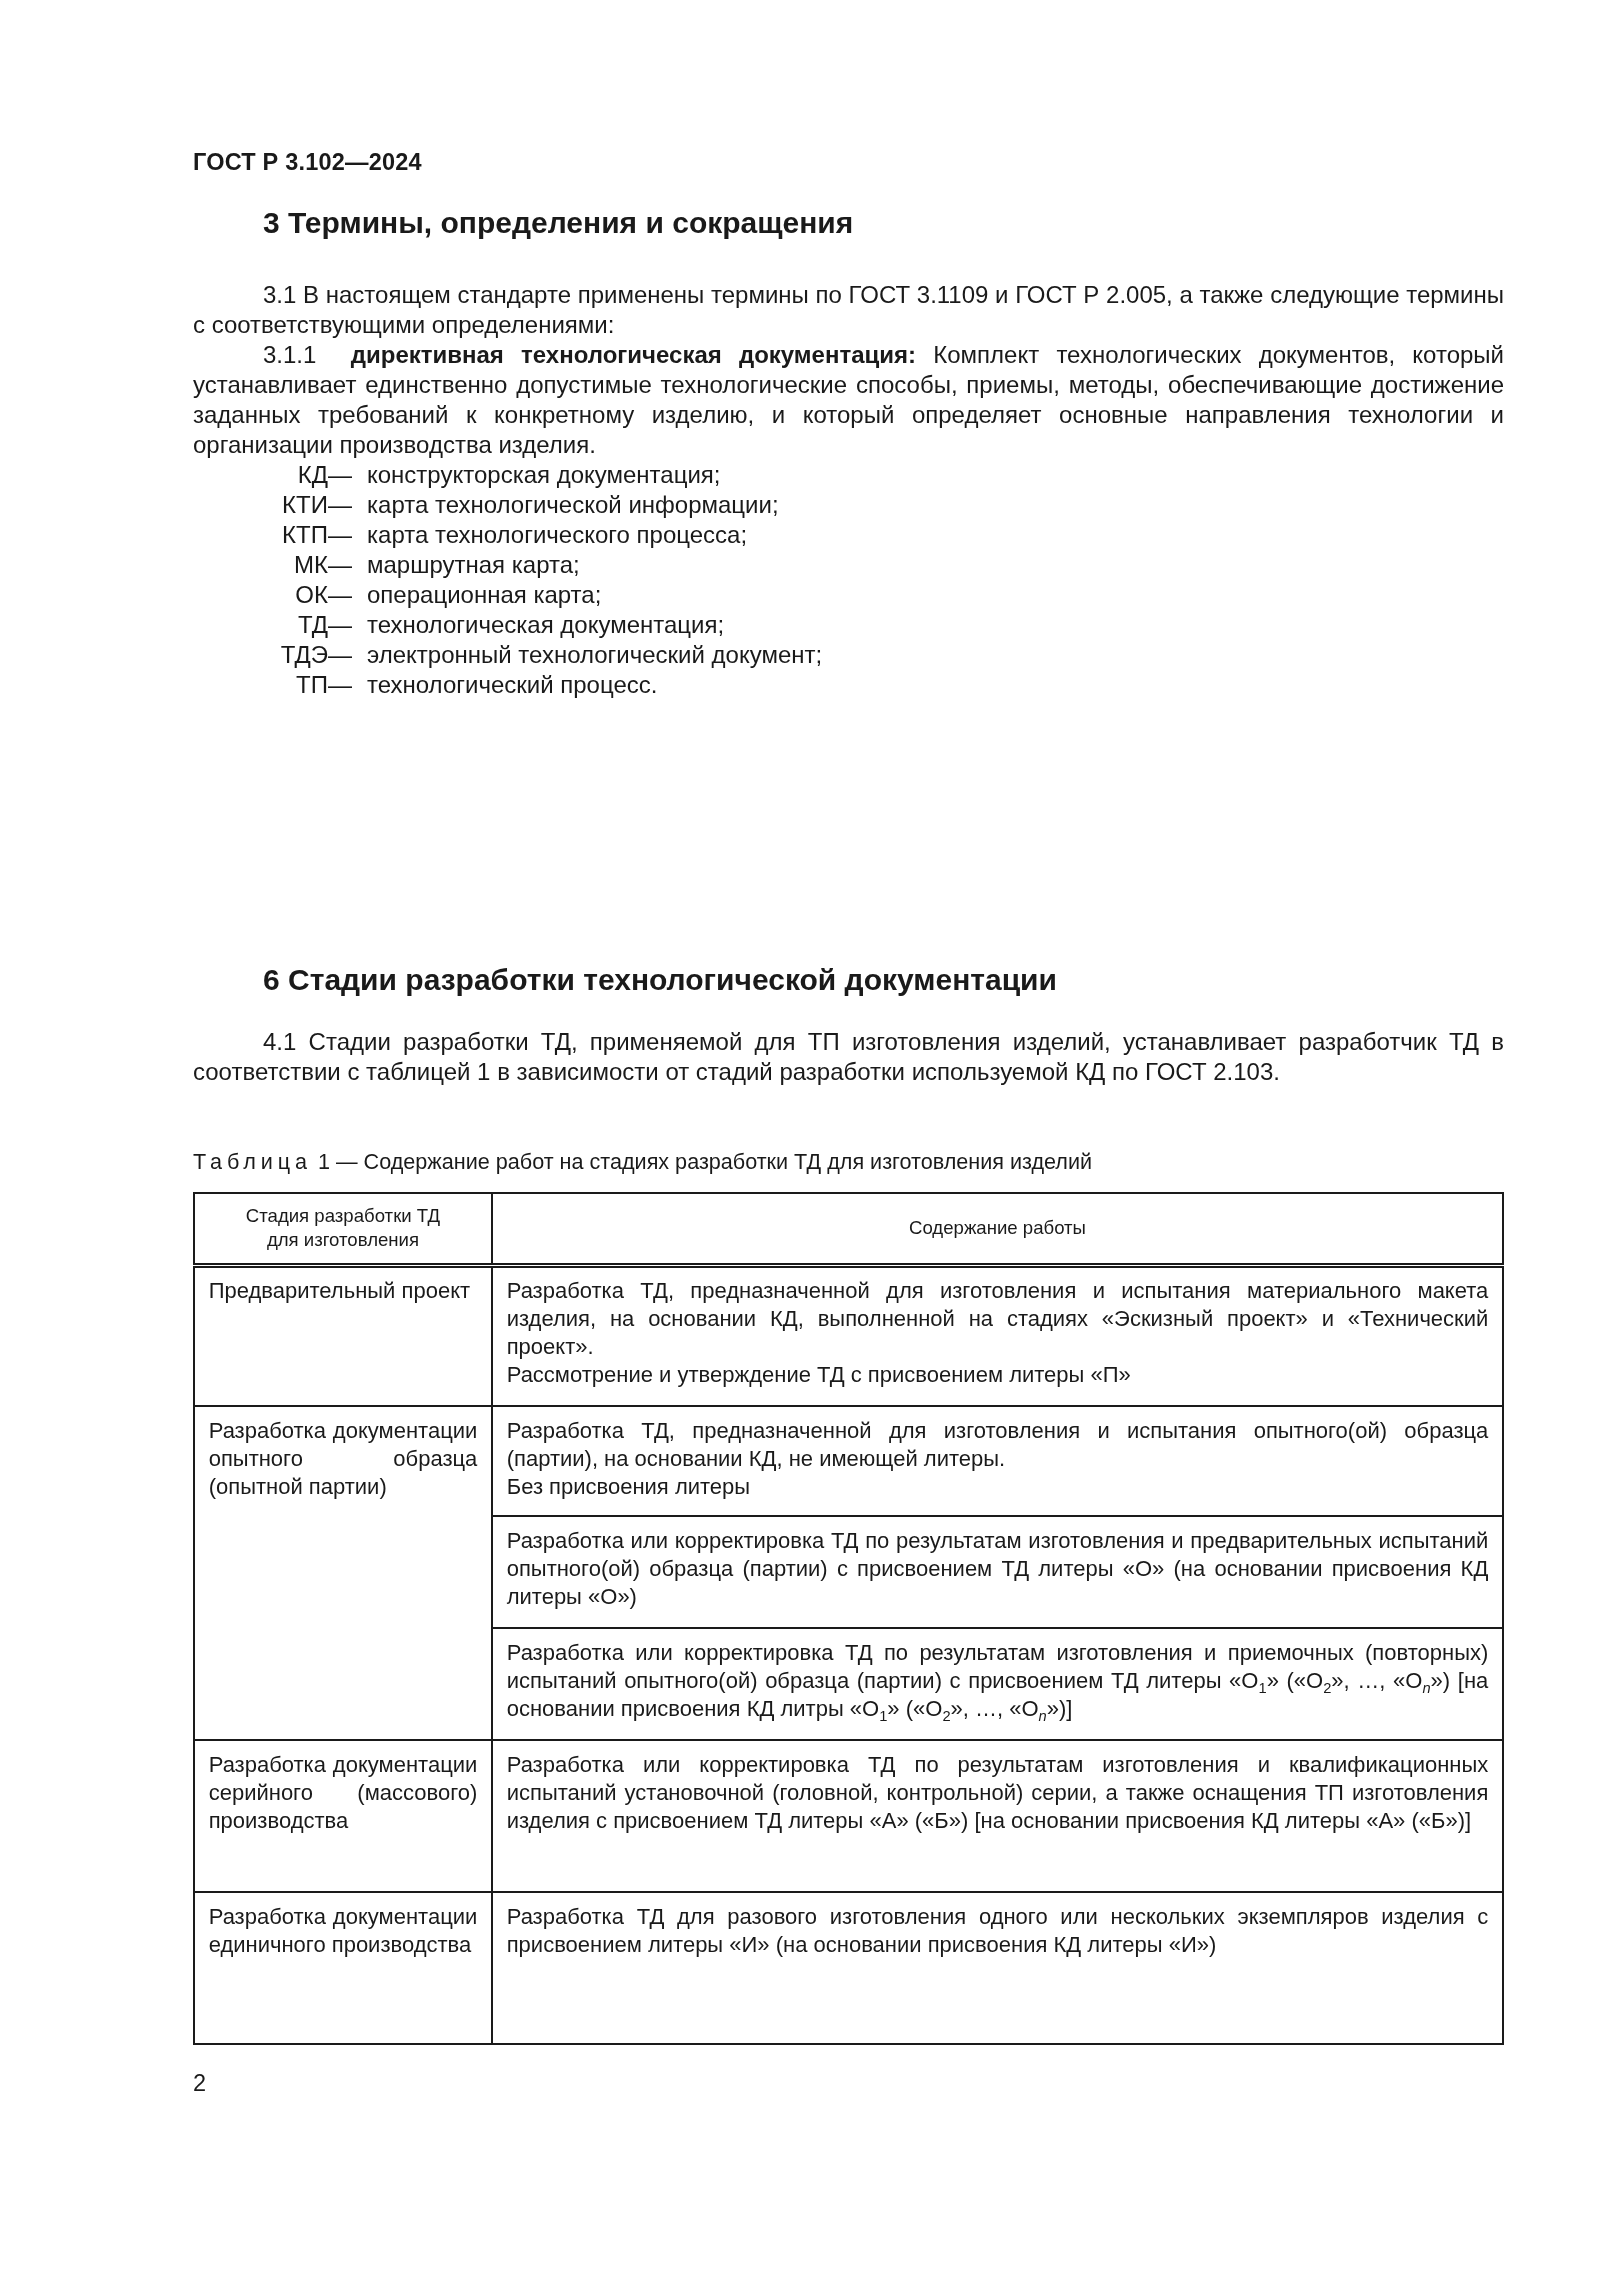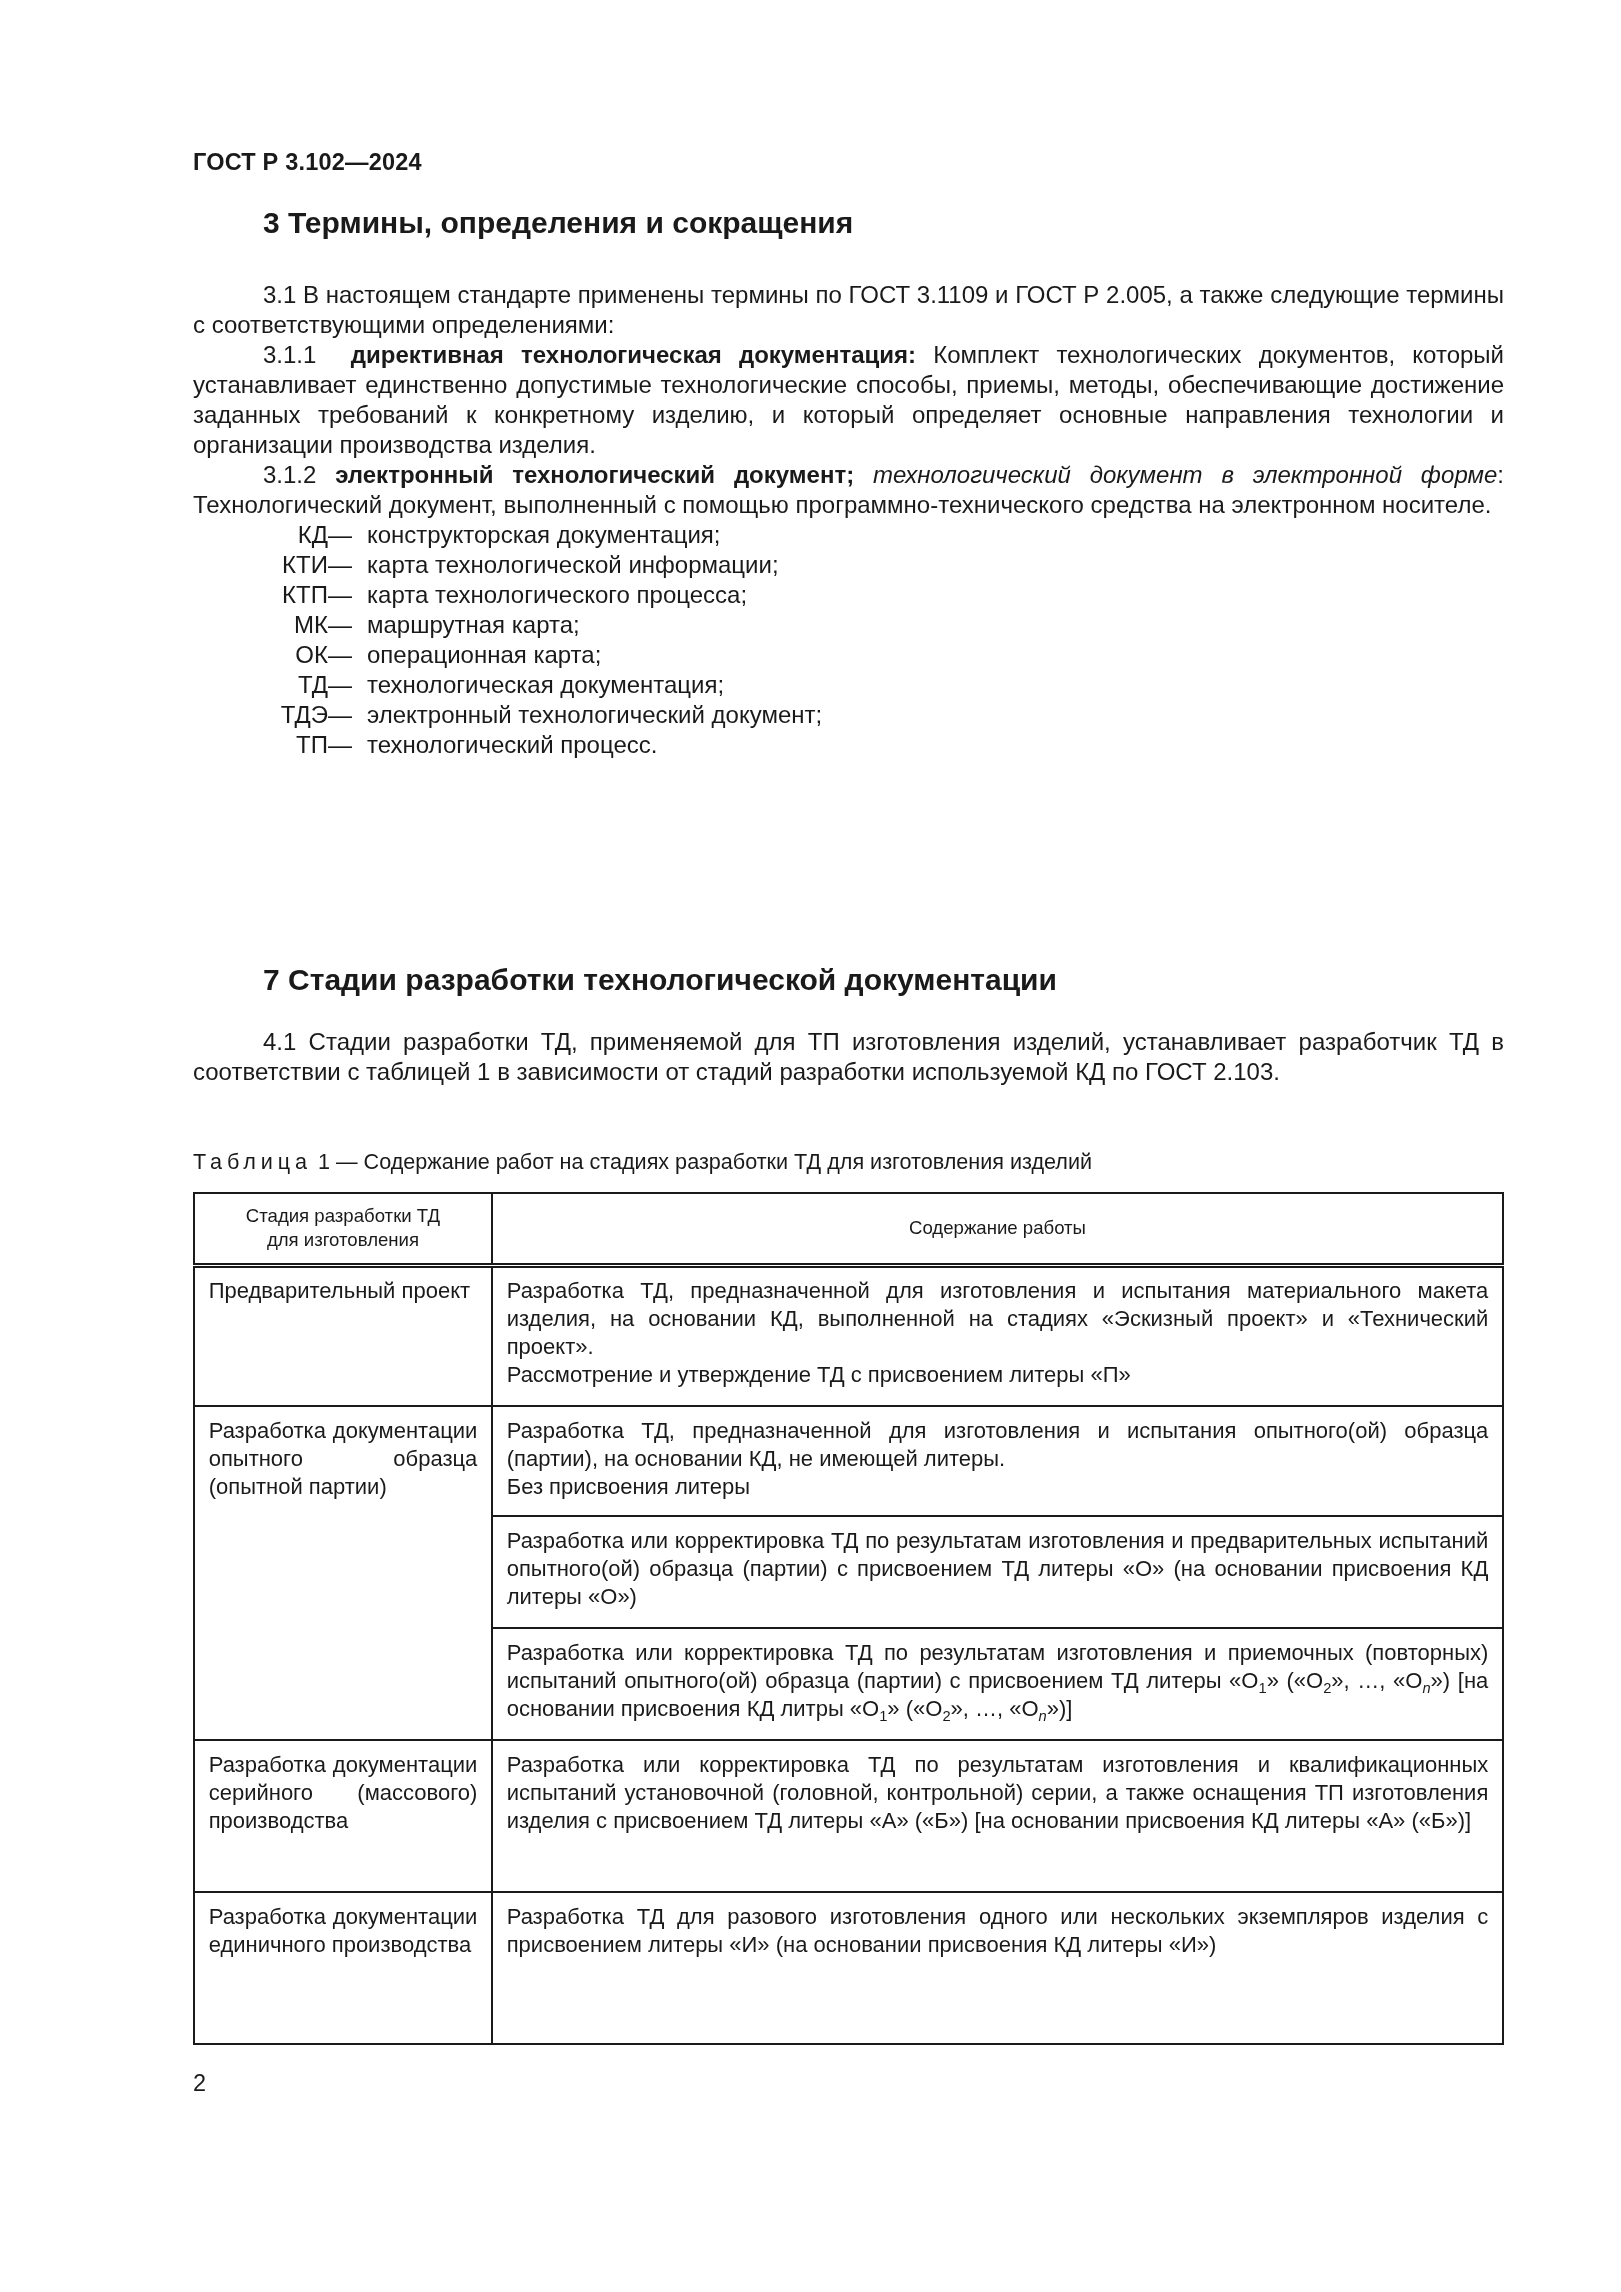--- a/index.html
+++ b/index.html
@@ -118,21 +118,20 @@
 
 <div class="page">
 
   <div class="running-head">ГОСТ Р 3.102—2024</div>
 
   <div class="section-heading" style="top:206px;">3 Термины, определения и сокращения</div>
 
   <div class="body-block" style="top:280px;">
     <p class="p indent">3.1 В настоящем стандарте применены термины по ГОСТ 3.1109 и ГОСТ Р 2.005, а также следующие термины с соответствующими определениями:</p>
     <p class="p indent"><span>3.1.1</span>&nbsp; <span class="b">директивная технологическая документация:</span> <span>Комплект технологических документов, который устанавливает единственно допустимые технологические способы, приемы, методы, обеспечивающие достижение заданных требований к конкретному изделию, и который определяет основные направления технологии и организации производства изделия.</span></p>
-    <p class="p indent"><span>3.1.2</span> <span class="b">электронный технологический документ;</span> <span class="i">технологический документ в электронной форме</span><span>: Технологический документ, выполненный с помощью программно-технического средства на электронном носителе.</span></p>
     <ul class="abbr-list">
       <li class="abbr-row">
           <span class="abbr-term">КД</span>
           <span class="abbr-dash">—</span>
           <span>конструкторская документация;</span>
         </li>
       <li class="abbr-row">
           <span class="abbr-term">КТИ</span>
           <span class="abbr-dash">—</span>
           <span>карта технологической информации;</span>
@@ -163,21 +162,21 @@
           <span>электронный технологический документ;</span>
         </li>
       <li class="abbr-row">
           <span class="abbr-term">ТП</span>
           <span class="abbr-dash">—</span>
           <span>технологический процесс.</span>
         </li>
     </ul>
   </div>
 
-  <div class="section-heading" style="top:963px;">7 Стадии разработки технологической документации</div>
+  <div class="section-heading" style="top:963px;">6 Стадии разработки технологической документации</div>
 
   <div class="body-block" style="top:1027px;">
     <p class="p indent">4.1 Стадии разработки ТД, применяемой для ТП изготовления изделий, устанавливает разработчик ТД в соответствии с таблицей 1 в зависимости от стадий разработки используемой КД по ГОСТ 2.103.</p>
   </div>
 
   <div class="caption"><span class="spaced">Таблица</span><span> 1 — Содержание работ на стадиях разработки ТД для изготовления изделий</span></div>
 
   <table class="doc-table">
     <colgroup>
       <col class="col1">

